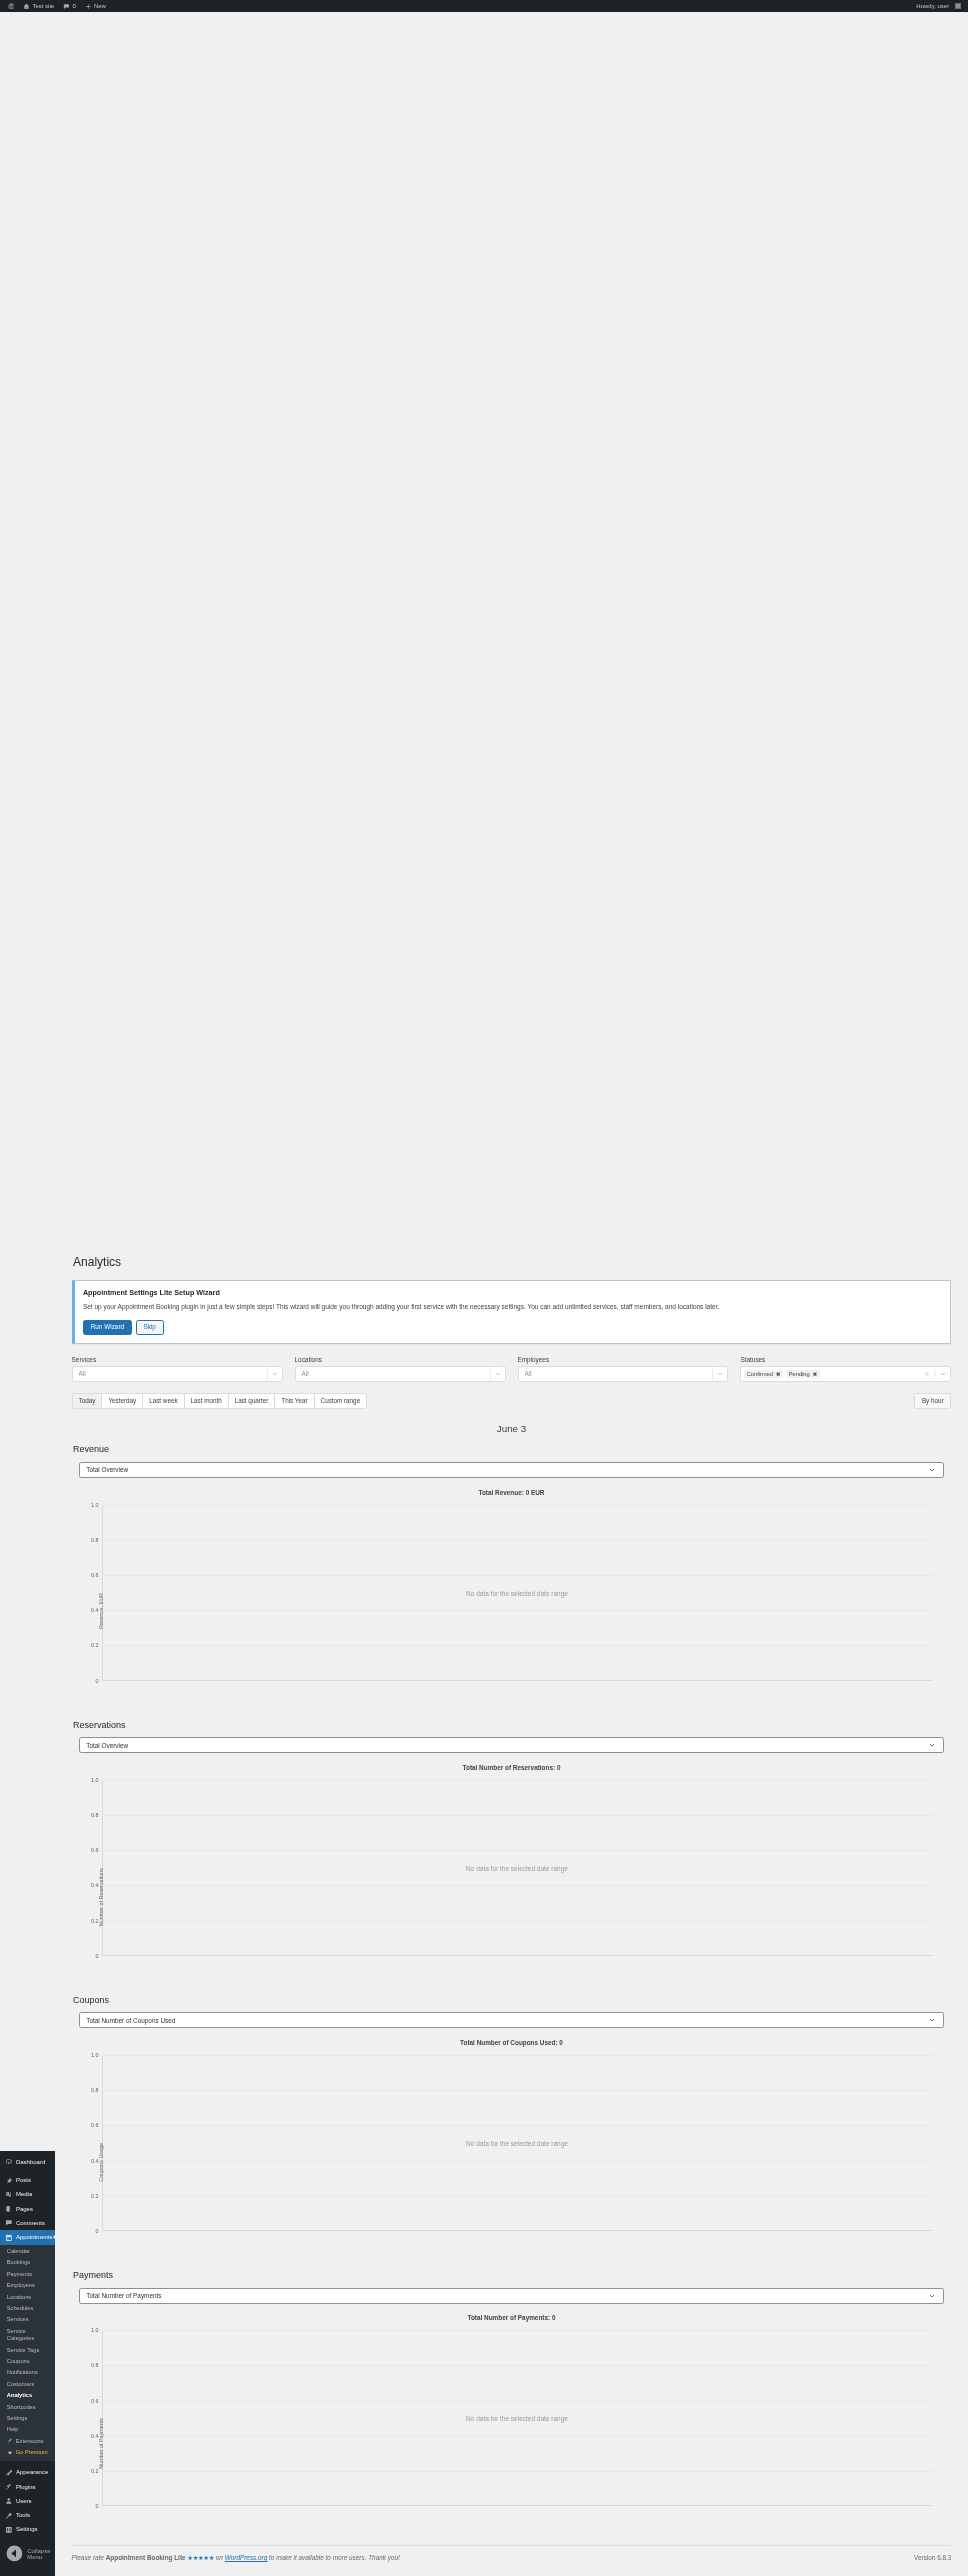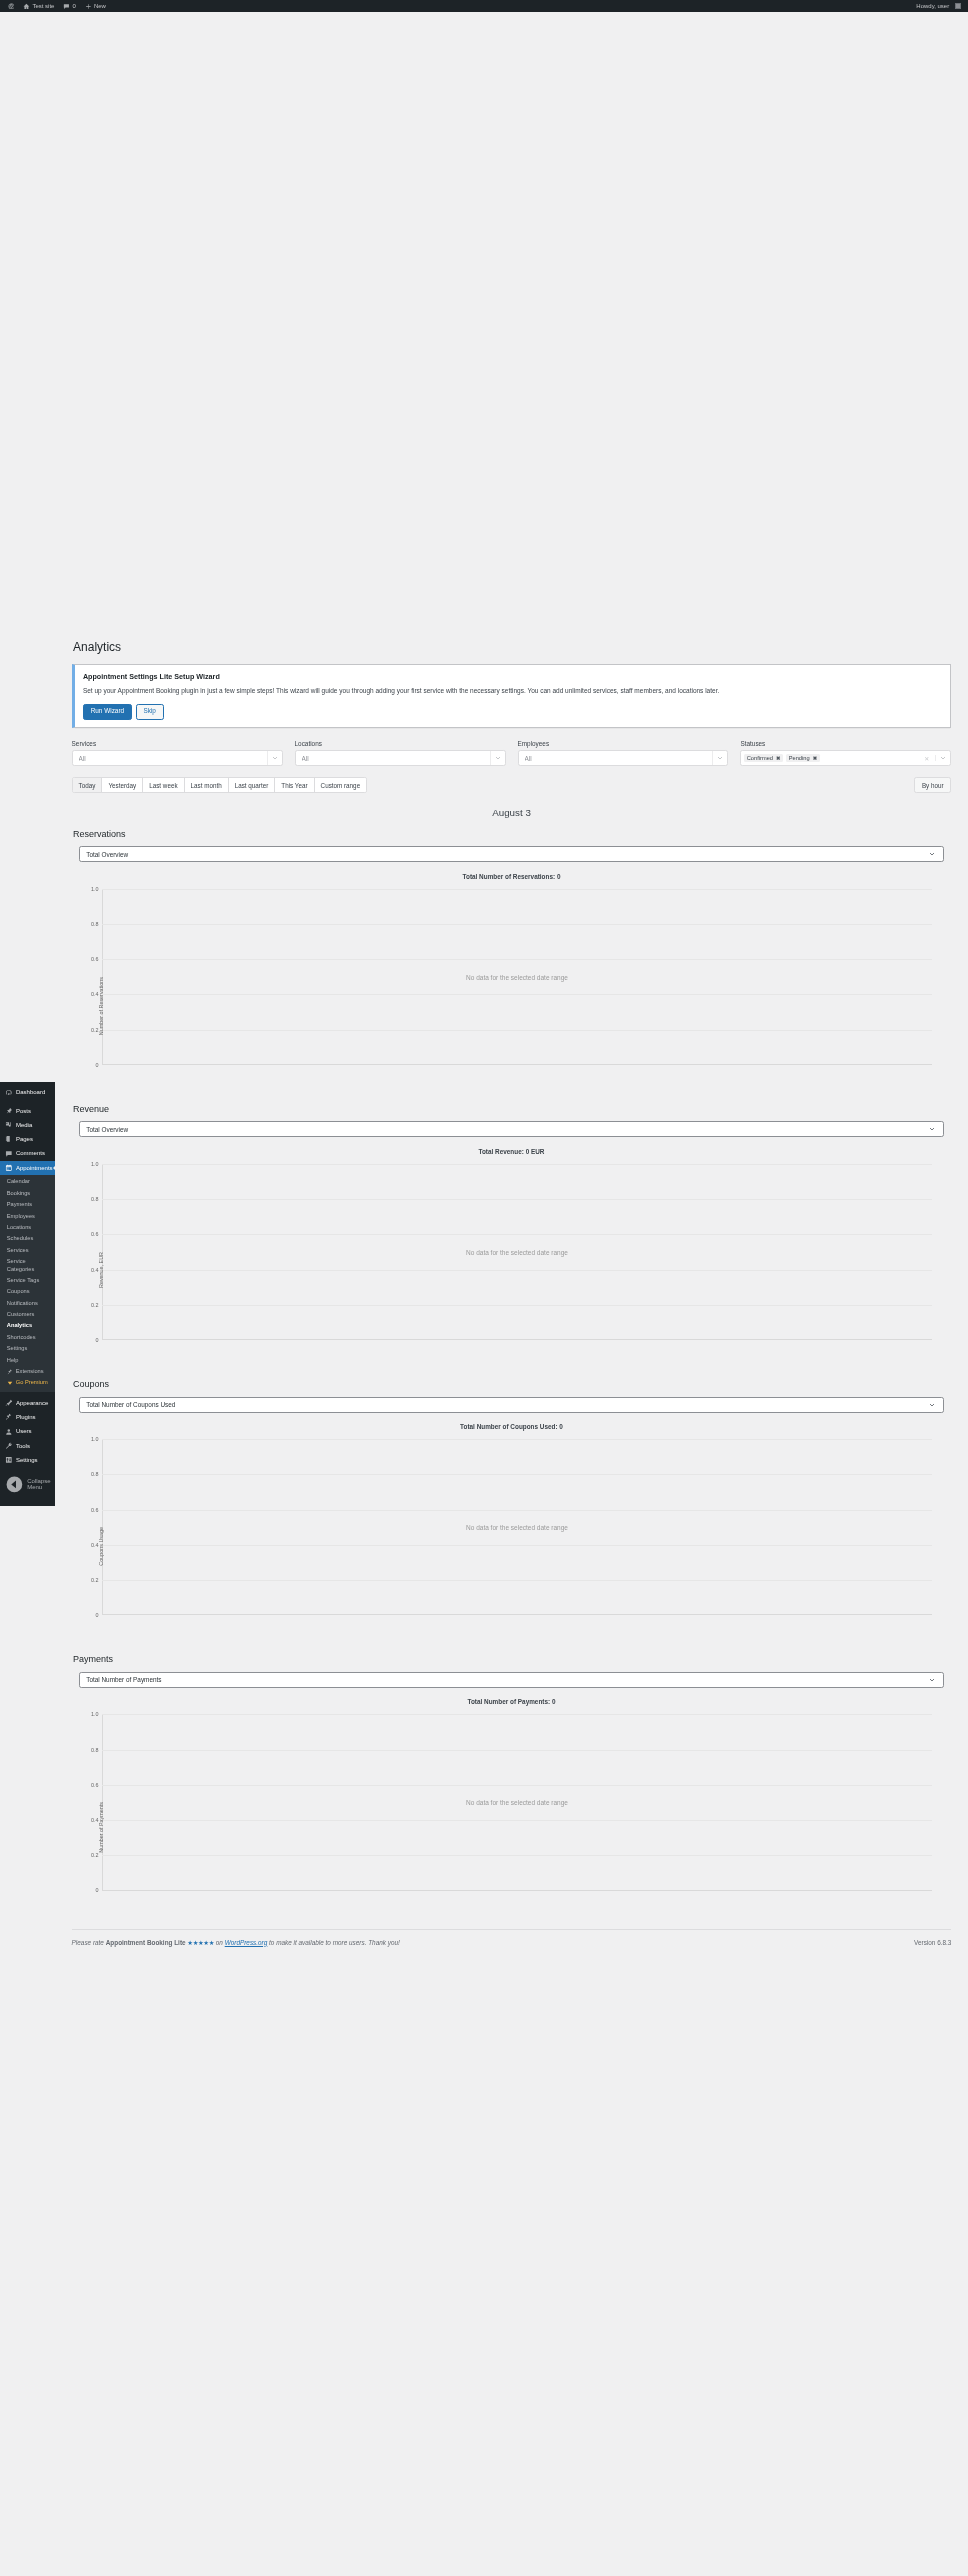--- a/index.html
+++ b/index.html
@@ -24,21 +24,21 @@
     font-size:6px;
     padding:0 3px;
   }
   .ab-item { display:flex; align-items:center; gap:2.3px; padding:0 4.5px; height:12px; color:#c3c4c7; }
   .ab-spacer { flex:1; }
   .ab-icon { display:inline-block; width:6.8px; height:6.8px; fill:#a7aaad; }
   .ab-avatar { width:6px; height:6px; background:#8c8f94; display:inline-block; margin-left:3px;
                border:0.8px solid #6d7177; }
 
   
-  #wpwrap { display:flex; align-items:center; min-height:2564px; }
+  #wpwrap { display:flex; align-items:flex-end; min-height:2564px; }
 
   
   #adminmenu {
     width:55px;
     background:#1d2327;
     flex:0 0 55px;
     padding-bottom:9px;
   }
   .menu-top {
     display:flex; align-items:center; gap:3.8px;
@@ -441,21 +441,53 @@
         <div class="range-tab">Yesterday</div>
         <div class="range-tab">Last week</div>
         <div class="range-tab">Last month</div>
         <div class="range-tab">Last quarter</div>
         <div class="range-tab">This Year</div>
         <div class="range-tab">Custom range</div>
       </div>
       <div class="byhour-btn">By hour</div>
     </div>
 
-    <div class="date-heading">August 3</div>
+    <div class="date-heading">June 3</div>
+
+    <div class="section">
+      <h2 class="section-title">Revenue</h2>
+      <div class="panel-select">
+        <span class="val">Total Overview</span>
+        <span class="caret2">
+          <svg viewBox="0 0 12 12">
+              <path d="M2 4l4 4 4-4"></path>
+            </svg>
+        </span>
+      </div>
+      <div class="chart-title">Total Revenue: 0 EUR</div>
+      <div class="chart-wrap">
+        <div class="chart-area">
+          <div class="axis-left"></div>
+          <div class="axis-bottom"></div>
+          <div class="gridline" style="top:0%"></div>
+          <div class="gridline" style="top:20%"></div>
+          <div class="gridline" style="top:40%"></div>
+          <div class="gridline" style="top:60%"></div>
+          <div class="gridline" style="top:80%"></div>
+          <div class="ytick" style="top:0%">1.0</div>
+          <div class="ytick" style="top:20%">0.8</div>
+          <div class="ytick" style="top:40%">0.6</div>
+          <div class="ytick" style="top:60%">0.4</div>
+          <div class="ytick" style="top:80%">0.2</div>
+          <div class="ytick" style="top:100%">0</div>
+          <div class="ylabel">Revenue, EUR</div>
+          <div class="nodata">No data for the selected date range</div>
+        </div>
+      </div>
+    </div>
 
     <div class="section">
       <h2 class="section-title">Reservations</h2>
       <div class="panel-select">
         <span class="val">Total Overview</span>
         <span class="caret2">
           <svg viewBox="0 0 12 12">
               <path d="M2 4l4 4 4-4"></path>
             </svg>
         </span>
@@ -476,52 +508,20 @@
           <div class="ytick" style="top:60%">0.4</div>
           <div class="ytick" style="top:80%">0.2</div>
           <div class="ytick" style="top:100%">0</div>
           <div class="ylabel">Number of Reservations</div>
           <div class="nodata">No data for the selected date range</div>
         </div>
       </div>
     </div>
 
     <div class="section">
-      <h2 class="section-title">Revenue</h2>
-      <div class="panel-select">
-        <span class="val">Total Overview</span>
-        <span class="caret2">
-          <svg viewBox="0 0 12 12">
-              <path d="M2 4l4 4 4-4"></path>
-            </svg>
-        </span>
-      </div>
-      <div class="chart-title">Total Revenue: 0 EUR</div>
-      <div class="chart-wrap">
-        <div class="chart-area">
-          <div class="axis-left"></div>
-          <div class="axis-bottom"></div>
-          <div class="gridline" style="top:0%"></div>
-          <div class="gridline" style="top:20%"></div>
-          <div class="gridline" style="top:40%"></div>
-          <div class="gridline" style="top:60%"></div>
-          <div class="gridline" style="top:80%"></div>
-          <div class="ytick" style="top:0%">1.0</div>
-          <div class="ytick" style="top:20%">0.8</div>
-          <div class="ytick" style="top:40%">0.6</div>
-          <div class="ytick" style="top:60%">0.4</div>
-          <div class="ytick" style="top:80%">0.2</div>
-          <div class="ytick" style="top:100%">0</div>
-          <div class="ylabel">Revenue, EUR</div>
-          <div class="nodata">No data for the selected date range</div>
-        </div>
-      </div>
-    </div>
-
-    <div class="section">
       <h2 class="section-title">Coupons</h2>
       <div class="panel-select">
         <span class="val">Total Number of Coupons Used</span>
         <span class="caret2">
           <svg viewBox="0 0 12 12">
               <path d="M2 4l4 4 4-4"></path>
             </svg>
         </span>
       </div>
       <div class="chart-title">Total Number of Coupons Used: 0</div>

